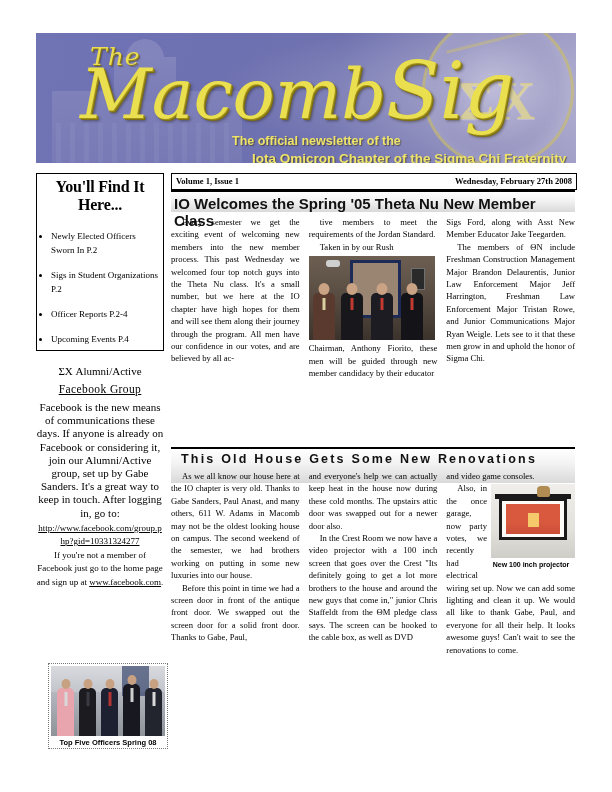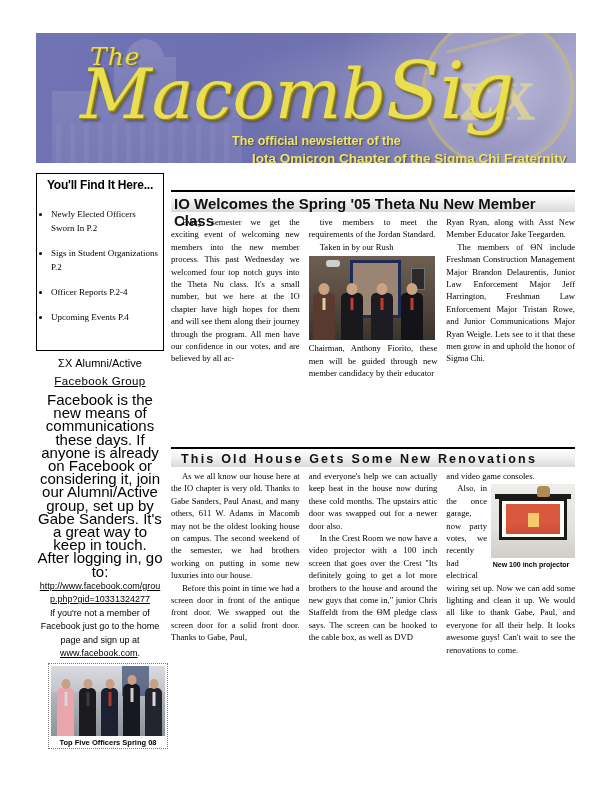--- a/index.html
+++ b/index.html
@@ -171,56 +171,56 @@
     left: 0; top: 0;
     width: 128px;
     height: 178px;
     border: 1px solid #000;
     background: #fff;
     box-sizing: border-box;
   }
   .toc-title {
     margin: 4px 0 15px 0;
     text-align: center;
-    font-family: Liberation Sans, sans-serif;
-    font-weight: bold;
-    font-size: 12px;
+    font-family: Liberation Serif, serif;
+    font-weight: bold;
+    font-size: 16px;
     letter-spacing: -0.2px;
   }
   .toc-list {
     margin: 7px 0 0 0;
     padding: 0 4px 0 14px;
     list-style: disc;
     font-family: "Liberation Serif", serif;
     font-size: 9px;
   }
   .toc-list li {
     margin-bottom: 11px;
     line-height: 14px;
   }
   .fb-block {
     position: absolute;
     left: 0;
-    top: 184px;
+    top: 192px;
     width: 128px;
     text-align: center;
-    font-family: Liberation Sans, sans-serif;
+    font-family: Liberation Serif, serif;
   }
   .fb-h1 {
     font-size: 11px;
     margin-bottom: 6px;
   }
   .fb-h2 {
     font-size: 11.5px;
     text-decoration: underline;
     letter-spacing: 0.4px;
     margin-bottom: 6px;
   }
   .fb-p {
-    font-size: 15px;
+    font-size: 11px;
     line-height: 13.2px;
     margin: 0 0 2px 0;
   }
   .fb-link {
     font-size: 9px;
     line-height: 13.2px;
     text-decoration: underline;
     word-break: break-all;
     margin: 0;
   }
@@ -302,21 +302,21 @@
   }
   #headline-1 {
     top: 190px;
     height: 22px;
     font-size: 15px;
     padding: 3px 0 0 3px;
     letter-spacing: 0px;
   }
   #headline-2 {
     top: 447px;
-    height: 20px;
+    height: 36px;
     font-size: 12.5px;
     padding: 3px 0 0 10px;
     letter-spacing: 2.2px;
   }
 
   .article {
     position: absolute;
     left: 171px;
     width: 404px;
     display: flex;
@@ -441,20 +441,24 @@
       <div class="letters">ΣΧ</div>
     </div>
     <div class="mast-title">
       <div class="mast-the">The</div>
       <div class="mast-name"><span>Macomb</span><span class="sig">Sig</span></div>
       <div class="mast-sub1">The official newsletter of the</div>
       <div class="mast-sub2">Iota Omicron Chapter of the Sigma Chi Fraternity</div>
     </div>
   </div>
 
+  <div class="issue-bar">
+    <span class="vol">Volume 1, Issue 1</span>
+    <span class="date">Wednesday, February 27th 2008</span>
+  </div>
 
   <div class="sidebar">
 
     <div class="toc-box">
       <div class="toc-title">You'll Find It Here...</div>
       <ul class="toc-list">
         <li>Newly Elected Officers Sworn In P.2</li>
         <li>Sigs in Student Organizations P.2</li>
         <li>Officer Reports P.2-4</li>
         <li>Upcoming Events P.4</li>
@@ -524,21 +528,21 @@
             <b></b>
           </div>
         <div class="gp-man" style="left:92px; background:#141418;">
             <i></i>
             <b></b>
           </div>
       </div>
       <p class="cont">Chairman, Anthony Fiorito, these men will be guided through new member candidacy by their educator</p>
     </div>
     <div class="col">
-      <p class="cont">Ryan Ryan, along with Asst New Member Educator Jake Teegarden.</p>
+      <p class="cont">Sigs Ford, along with Asst New Member Educator Jake Teegarden.</p>
       <p>The members of ΘN include Freshman Construction Management Major Brandon Delaurentis, Junior Law Enforcement Major Jeff Harrington, Freshman Law Enforcement Major Tristan Rowe, and Junior Communications Major Ryan Weigle. Lets see to it that these men grow in and uphold the honor of Sigma Chi.</p>
     </div>
   </div>
 
   <div class="headline" id="headline-2">This Old House Gets Some New Renovations</div>
 
   <div class="article" id="article-2">
     <div class="col">
       <p>As we all know our house here at the IO chapter is very old. Thanks to Gabe Sanders, Paul Anast, and many others, 611 W. Adams in Macomb may not be the oldest looking house on campus. The second weekend of the semester, we had brothers working on putting in some new luxuries into our house.</p>
       <p>Before this point in time we had a screen door in front of the antique front door. We swapped out the screen door for a solid front door. Thanks to Gabe, Paul,</p>

